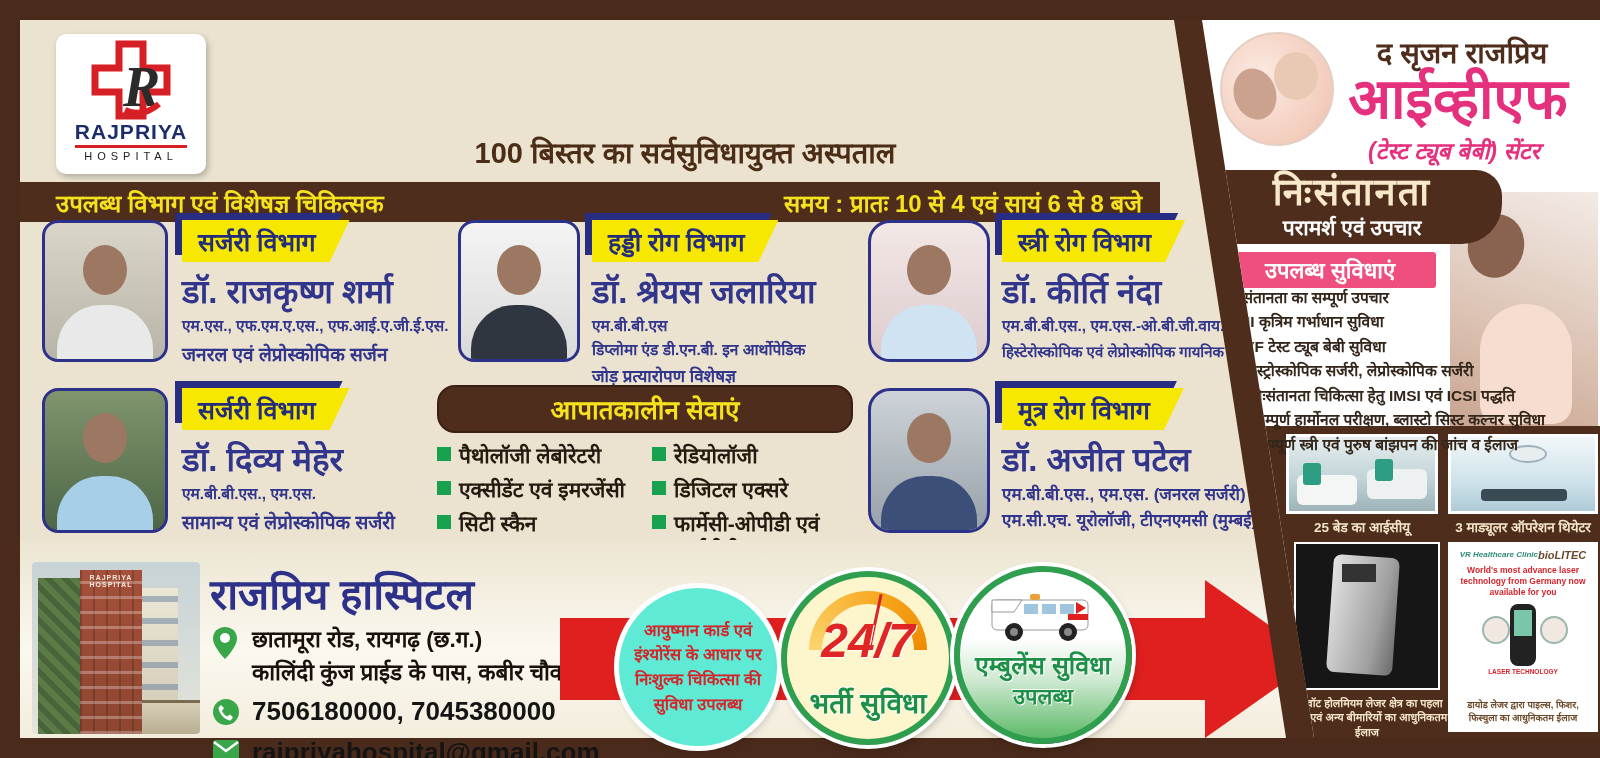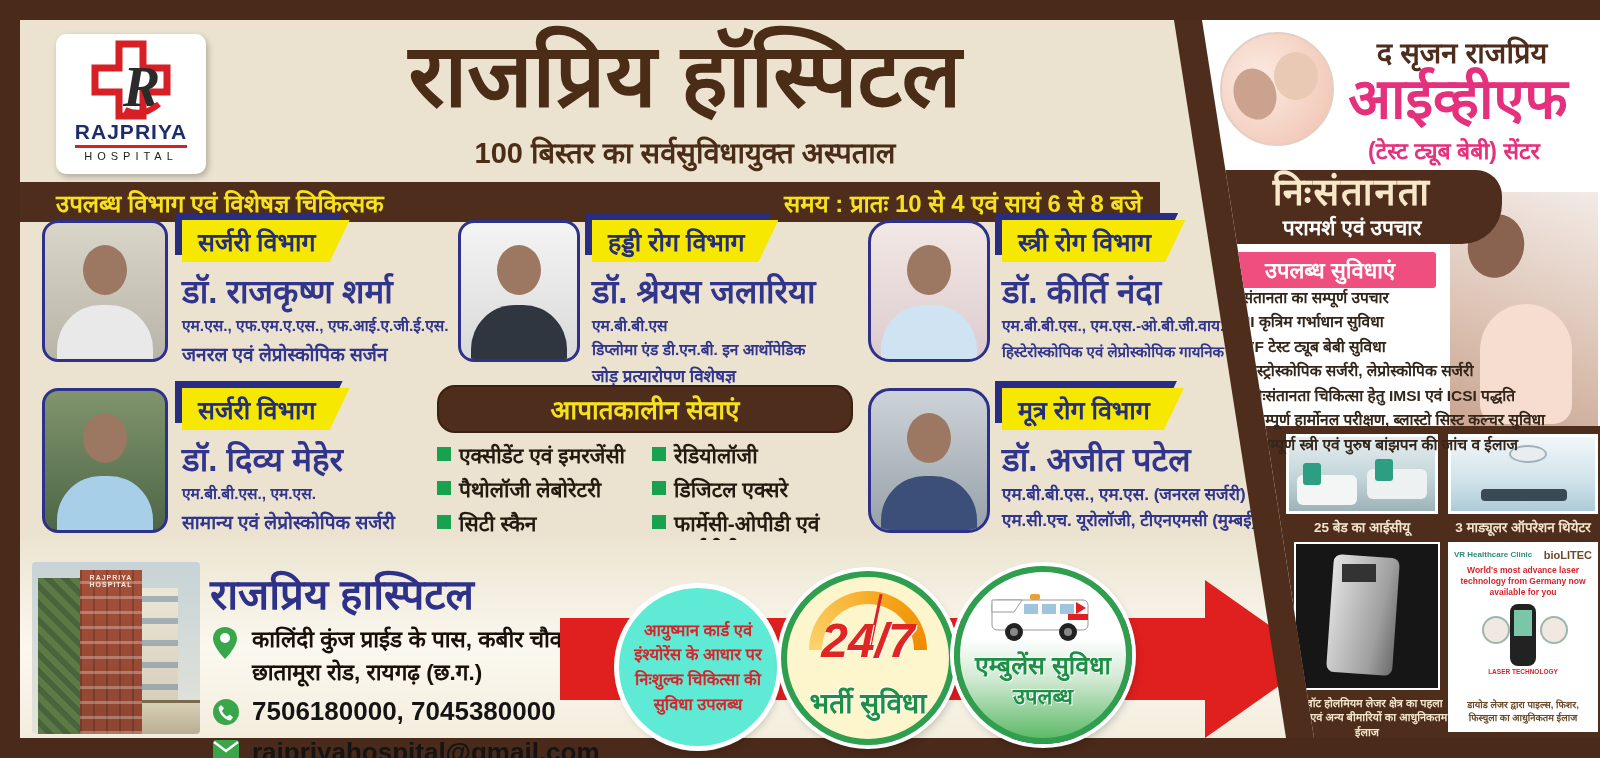--- a/index.html
+++ b/index.html
@@ -50,21 +50,21 @@
 
   
   .rc { position:absolute; left:1148px; top:0; width:432px; height:718px; z-index:40; }
   .rc-brown { position:absolute; inset:0; background:#4f2d1d; clip-path:polygon(6px 0,432px 0,432px 718px,118px 718px); }
   .rc-white { position:absolute; inset:0; background:#fff; clip-path:polygon(34px 0,432px 0,432px 718px,146px 718px); }
   .baby-circle { position:absolute; left:52px; top:12px; width:114px; height:114px; border-radius:50%; border:2px solid #e3cfc4; background:radial-gradient(circle at 35% 40%,#fbeae2,#f3cdbd 70%,#e9b8a6); overflow:hidden; }
   .baby-circle::before { content:""; position:absolute; left:12px; top:34px; width:42px; height:52px; border-radius:50%; background:#caa28e; transform:rotate(-18deg); }
   .baby-circle::after { content:""; position:absolute; right:14px; top:18px; width:44px; height:48px; border-radius:50%; background:#e9c9b4; }
   .ivf-brand { position:absolute; left:168px; top:12px; width:252px; text-align:center; font-size:29px; font-weight:800; color:#4f2d1d; }
   .ivf-title { position:absolute; left:160px; top:48px; width:260px; text-align:center; font-size:56px; font-weight:900; color:#e5317d; line-height:1.1; }
-  .ivf-sub { position:absolute; left:146px; top:114px; width:280px; text-align:center; font-size:23px; font-weight:800; color:#e5317d; }
+  .ivf-sub { position:absolute; left:146px; top:114px; width:280px; text-align:center; font-size:23px; font-weight:800; color:#e5317d;font-style:italic; }
   .mother-photo { position:absolute; left:282px; top:172px; width:148px; height:250px; background:linear-gradient(200deg,#f3ebe6,#dcc3b4 55%,#c7a08c); }
   .mother-photo::before { content:""; position:absolute; left:18px; top:22px; width:56px; height:64px; border-radius:50%; background:#8a6250; transform:rotate(14deg); }
   .mother-photo::after { content:""; position:absolute; left:30px; bottom:18px; width:92px; height:120px; border-radius:48px 48px 20px 20px; background:#f6ddd0; }
   .inf-pill { position:absolute; left:34px; top:150px; width:300px; height:74px; background:#4f2d1d; border-radius:0 26px 40px 0; text-align:center; padding-top:3px; }
   .inf-title { font-size:38px; font-weight:900; color:#f6e8c8; letter-spacing:2px; line-height:1.05; }
   .inf-sub { font-size:21px; font-weight:800; color:#fff; }
   .fac-badge { position:absolute; left:56px; top:232px; width:212px; background:#ee4f7e; color:#fff; font-size:22px; font-weight:800; text-align:center; padding:2px 0 4px; border-radius:3px; }
   .fac-list { position:absolute; left:44px; top:268px; width:386px; z-index:5; }
   .fac { display:flex; font-size:15.5px; font-weight:700; color:#33261a; line-height:1.32; margin-bottom:4px; }
   .fac .dia { flex:none; color:#4f2d1d; margin-right:7px; font-size:14px; }
@@ -79,21 +79,21 @@
   .ot::before { content:""; position:absolute; left:30px; bottom:10px; width:86px; height:12px; border-radius:4px; background:#3a4a55; }
   .ot::after { content:""; position:absolute; left:58px; top:8px; width:34px; height:14px; border-radius:50%; background:#e8eef0; border:2px solid #9fb2bc; }
   .g-cap { position:absolute; color:#f2e4c6; font-size:13.5px; font-weight:700; text-align:center; }
   .cap-icu { left:112px; top:498px; width:164px; }
   .cap-ot { left:276px; top:498px; width:158px; }
   .laser { position:absolute; left:126px; top:522px; width:146px; height:148px; border:2px solid #fff; background:#161616; }
   .laser::before { content:""; position:absolute; left:34px; top:12px; width:66px; height:118px; border-radius:8px; background:linear-gradient(100deg,#e4e4e4,#9f9f9f 70%,#6b6b6b); transform:rotate(4deg); }
   .laser::after { content:""; position:absolute; left:46px; top:20px; width:34px; height:18px; background:#333; }
   .cap-laser { left:118px; top:676px; width:162px; font-size:11px; line-height:1.3; font-weight:600; }
   .bio { position:absolute; left:280px; top:522px; width:150px; height:190px; border:2px solid #fff; background:#fff; text-align:center; padding-top:5px; }
-  .bio-brands { display:flex; justify-content:space-between; align-items:center; padding:0 4px; }
+  .bio-brands { display:flex; justify-content:center; align-items:center; padding:0 4px;font-style:italic; }
   .bio-b1 { font-size:8px; font-weight:700; color:#2e8b7a; line-height:1.1; }
   .bio-b2 { font-size:11px; font-weight:900; color:#6b4a2a; }
   .bio-text { color:#d6242b; font-size:8.5px; font-weight:700; line-height:1.3; padding:4px 6px 0; }
   .bio-dev { position:relative; margin:6px auto 0; width:26px; height:62px; border-radius:8px; background:#222; }
   .bio-dev::before { content:""; position:absolute; left:4px; top:6px; width:18px; height:26px; background:#79c7a8; }
   .bio-dev::after { content:""; position:absolute; left:-28px; top:12px; width:24px; height:24px; border-radius:50%; border:2px solid #9bb8ac; background:#f2e8e2; box-shadow:58px 0 0 -2px #f2e8e2, 58px 0 0 0 #9bb8ac; }
   .bio-small { color:#d6242b; font-size:6.5px; font-weight:700; margin-top:2px; }
   .cap-bio { position:absolute; left:6px; right:6px; bottom:6px; color:#6b4a2a; font-size:9.5px; font-weight:700; line-height:1.3; }
 
   
@@ -135,21 +135,20 @@
 
     <div class="logo-box">
       <svg class="logo-cross" width="92" height="84" viewBox="0 0 92 84">
         <path d="M34 4 h24 v24 h24 v24 h-24 v24 h-24 v-24 h-24 v-24 h24 z" fill="#ffffff" stroke="#d71f26" stroke-width="7"></path>
         <text x="38" y="66" font-size="56" font-style="italic" font-weight="bold" font-family="Liberation Serif, DejaVu Serif, serif" fill="#2b2b2b">R</text>
         <path d="M40 70 q18 8 34 -6" stroke="#d71f26" stroke-width="6" fill="none"></path>
       </svg>
       <div class="logo-name">RAJPRIYA</div>
       <div class="logo-sub">HOSPITAL</div>
     </div>
-    <div class="main-title">राजप्रिय हॉस्पिटल</div>
     <div class="main-subtitle">100 बिस्तर का सर्वसुविधायुक्त अस्पताल</div>
 
     <div class="info-bar">
       <span>उपलब्ध विभाग एवं विशेषज्ञ चिकित्सक</span>
       <span>समय : प्रातः 10 से 4 एवं सायं 6 से 8 बजे</span>
     </div>
 
     <div class="doc-card">
       <div class="photo a1" style="left:22px;top:200px;width:126px;height:142px;"></div>
       <div class="info" style="left:162px;top:200px;width:272px;">
@@ -191,25 +190,25 @@
         <div class="doc-role">सामान्य एवं लेप्रोस्कोपिक सर्जरी</div>
       </div>
     </div>
 
     <div class="emg">
       <div class="emg-head">आपातकालीन सेवाएं</div>
       <div class="emg-cols">
         <div class="emg-col c1">
           <div class="emg-item">
               <span class="sq"></span>
+              <span>पैथोलॉजी लेबोरेटरी</span>
+            </div>
+          <div class="emg-item">
+              <span class="sq"></span>
               <span>एक्सीडेंट एवं इमरजेंसी</span>
-            </div>
-          <div class="emg-item">
-              <span class="sq"></span>
-              <span>पैथोलॉजी लेबोरेटरी</span>
             </div>
           <div class="emg-item">
               <span class="sq"></span>
               <span>सिटी स्कैन</span>
             </div>
         </div>
         <div class="emg-col c2">
           <div class="emg-item">
               <span class="sq"></span>
               <span>रेडियोलॉजी</span>
@@ -247,22 +246,22 @@
       <div class="f-name">राजप्रिय हास्पिटल</div>
       <div class="f-rows">
         <div class="f-row">
           <span class="f-ic">
             <svg width="26" height="34" viewBox="0 0 26 34">
                 <path d="M13 1 C6 1 1 6 1 12.5 C1 21 13 33 13 33 C13 33 25 21 25 12.5 C25 6 20 1 13 1 Z" fill="#3aa64a"></path>
                 <circle cx="13" cy="12" r="5" fill="#fff"></circle>
               </svg>
           </span>
           <div class="f-addr">
+            <div>छातामूरा रोड, रायगढ़ (छ.ग.)</div>
             <div>कालिंदी कुंज प्राईड के पास, कबीर चौक</div>
-            <div>छातामूरा रोड, रायगढ़ (छ.ग.)</div>
           </div>
         </div>
         <div class="f-row">
           <span class="f-ic">
             <svg width="28" height="28" viewBox="0 0 28 28">
                 <circle cx="14" cy="14" r="13" fill="#3aa64a"></circle>
                 <path d="M9 7 l3 3 -2 3 c1 2.5 3 4.5 5 5.5 l3 -2 3 3 -2.5 3 c-5 0 -12 -7 -12 -13 z" fill="#fff"></path>
               </svg>
           </span>
           <div class="f-phone">7506180000, 7045380000</div>

